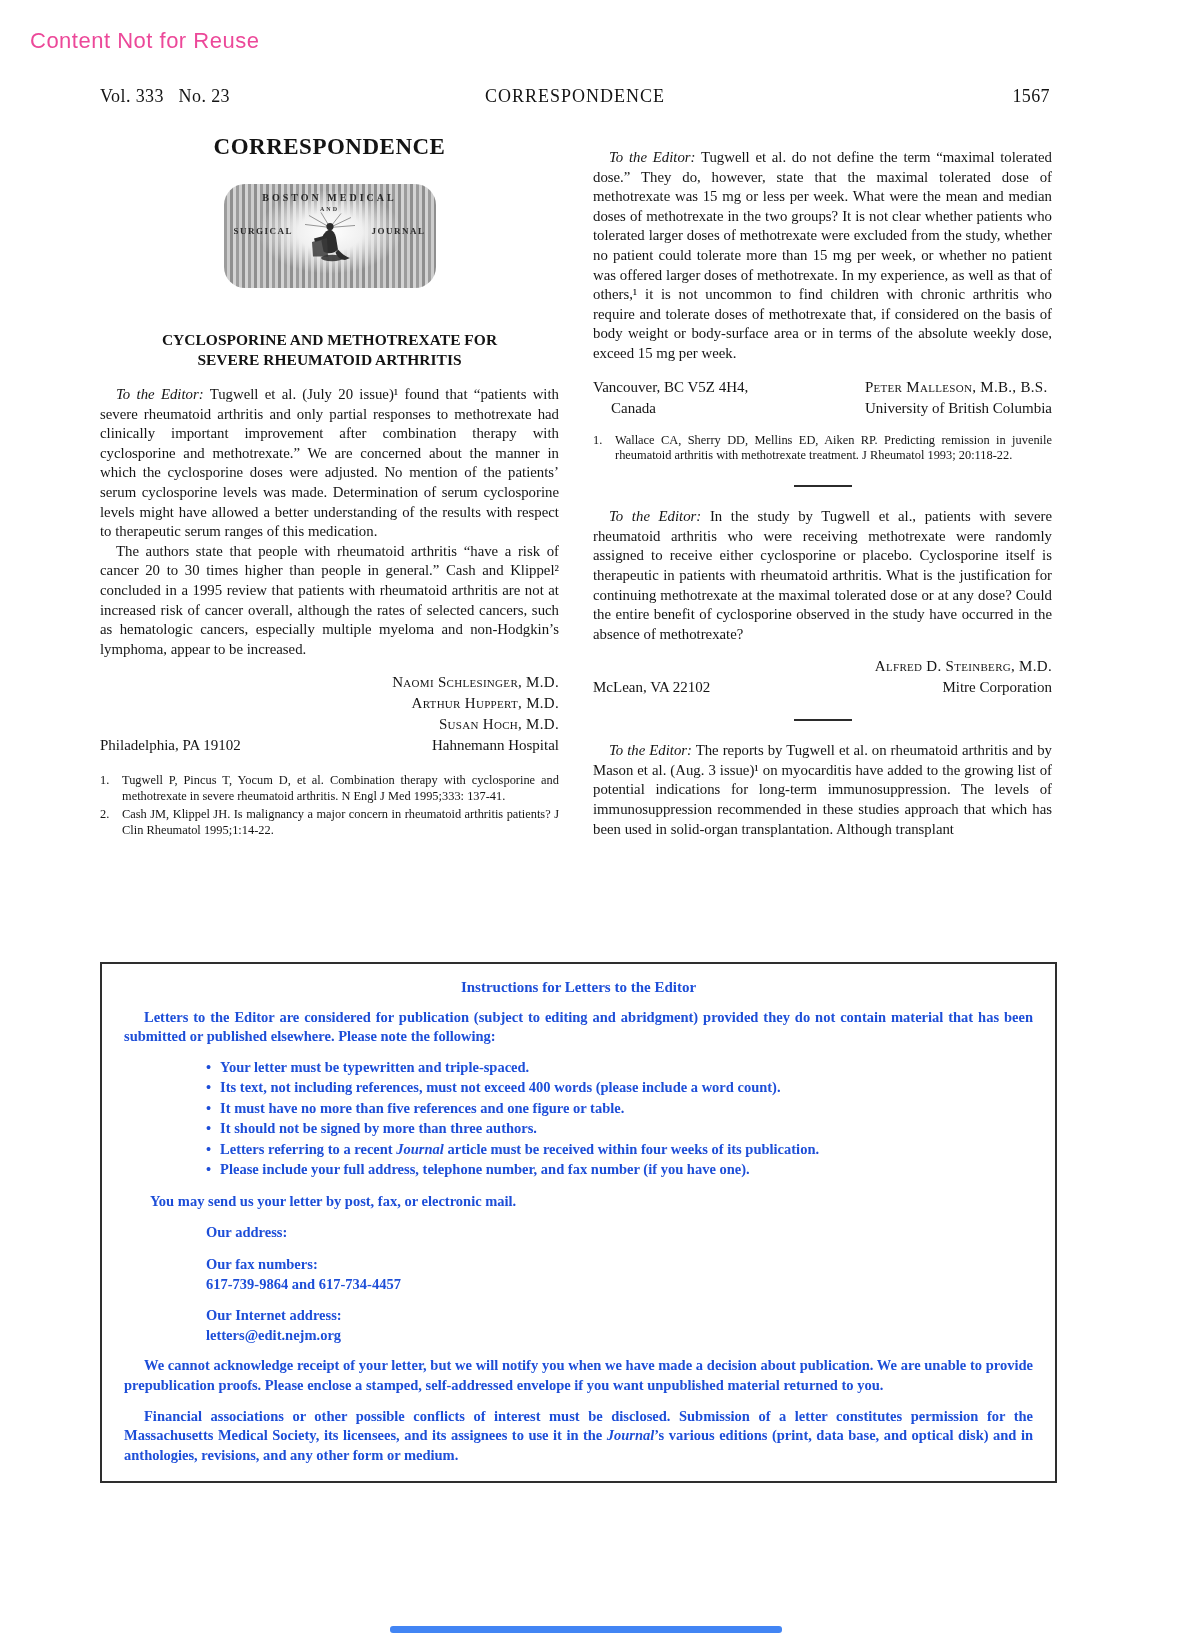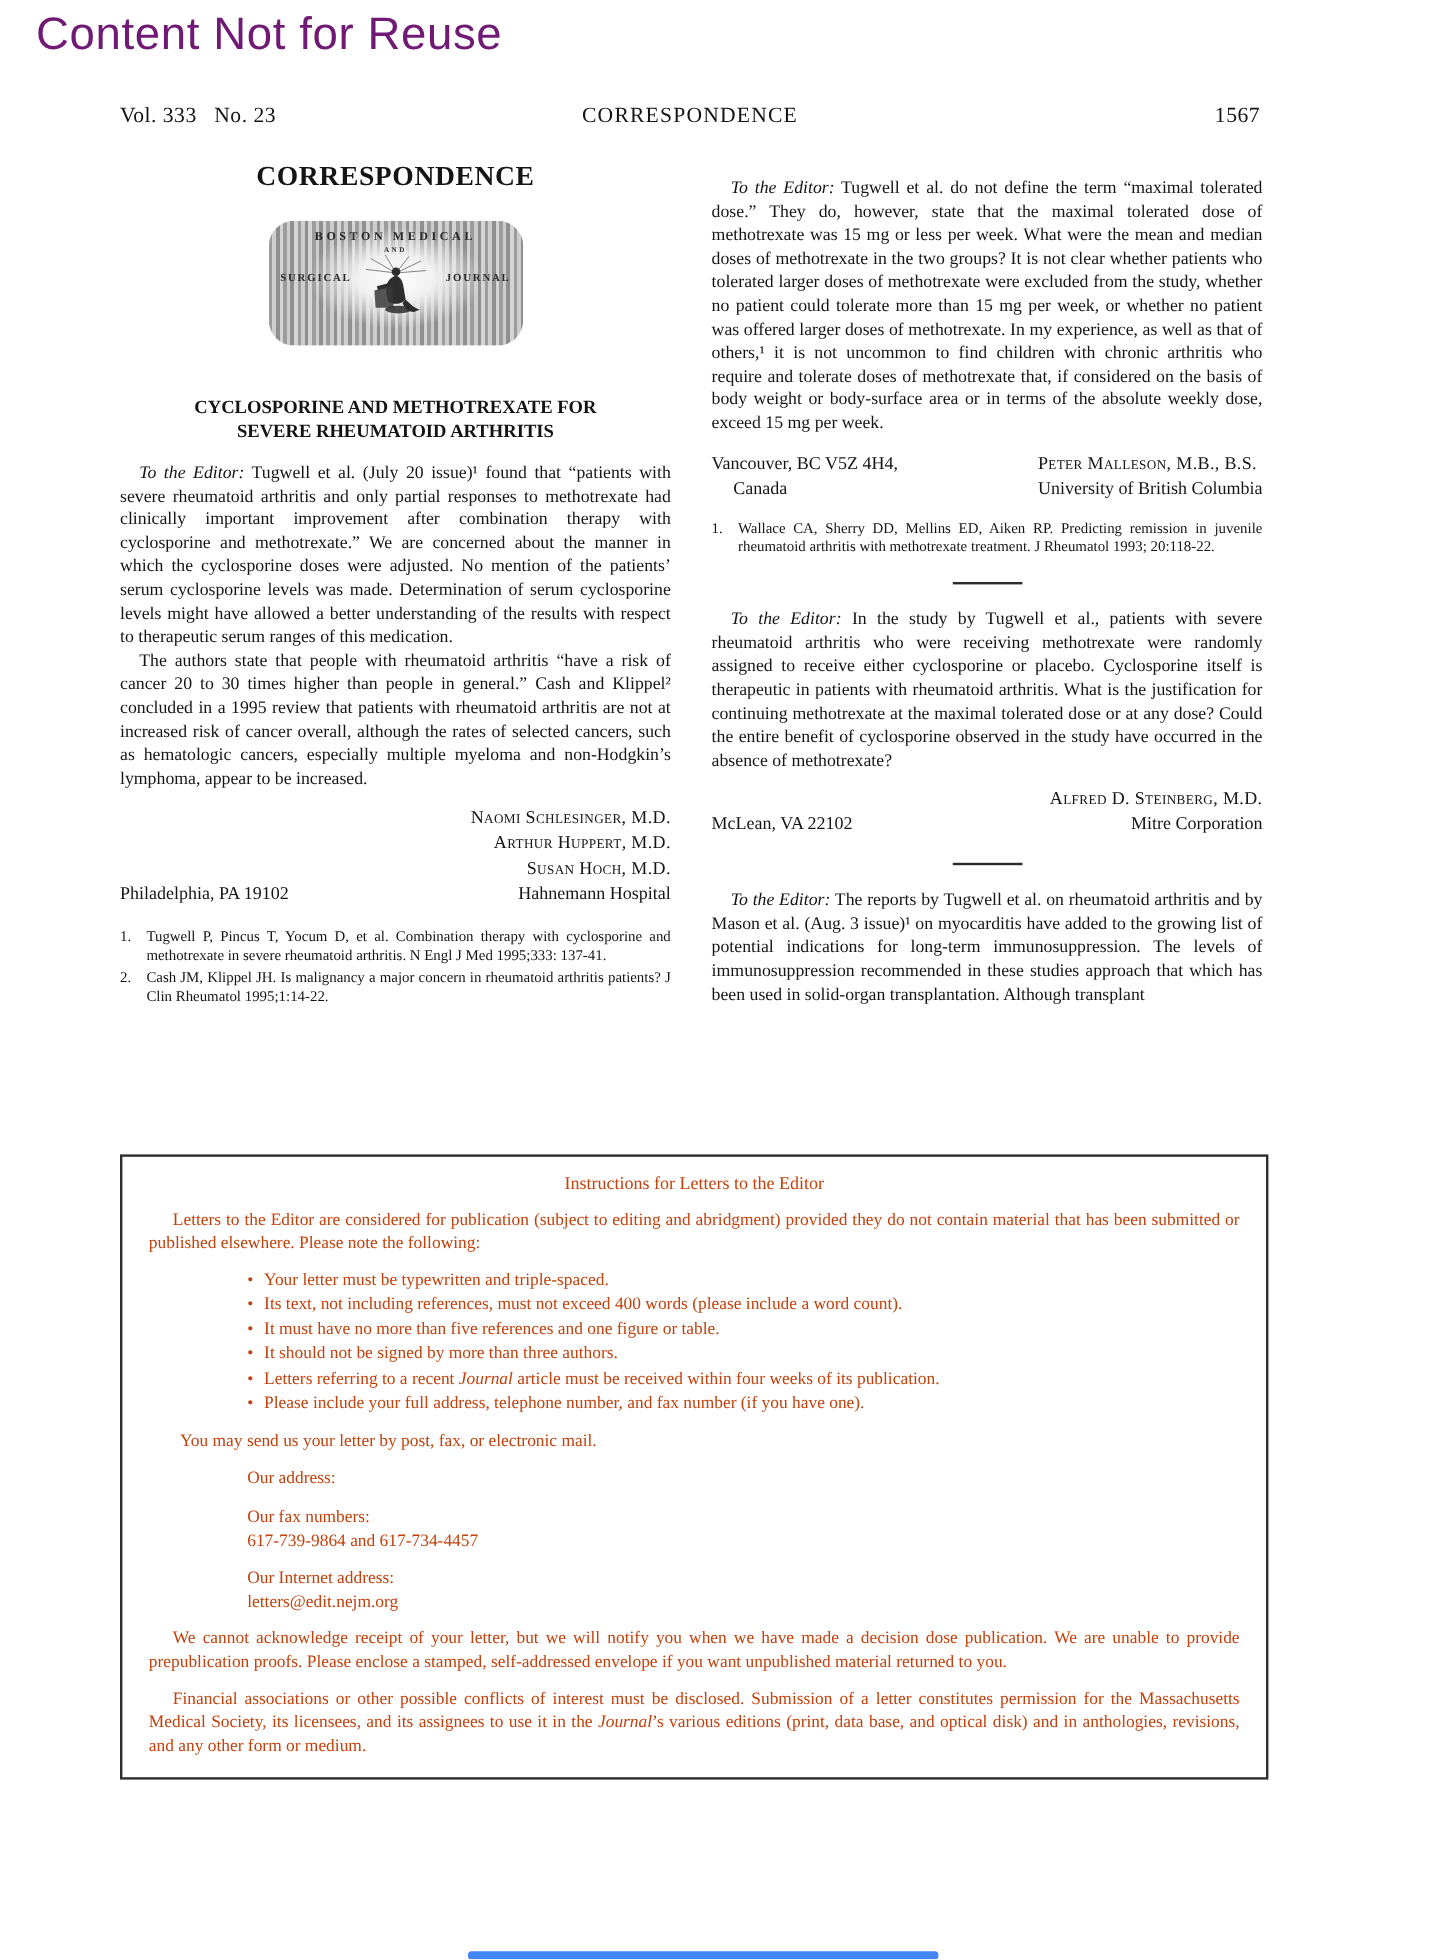--- a/index.html
+++ b/index.html
@@ -2,23 +2,23 @@
 <html><head>
 <meta charset="utf-8">
 <style>
   html,body{margin:0;padding:0;background:#ffffff;}
   .page{
     position:relative;width:1200px;height:1633px;background:#ffffff;
     font-family:"Liberation Serif", serif;color:#141414;overflow:hidden;
   }
   
   .watermark{
-    position:absolute;top:8px;left:30px;
+    position:absolute;top:28px;left:30px;
     font-family:"Liberation Sans", sans-serif;
-    font-size:38px;color:#701a75;letter-spacing:.5px;
+    font-size:22px;color:#ec4899;letter-spacing:.5px;
   }
   
   .running-head{
     position:absolute;top:86px;left:100px;width:950px;
     display:flex;align-items:baseline;font-size:18px;letter-spacing:.4px;
   }
   .rh-left{width:240px;}
   .rh-center{flex:1;text-align:center;letter-spacing:1px;}
   .rh-right{width:240px;text-align:right;}
   
@@ -67,21 +67,21 @@
   .refs{margin-top:17px;}
   .ref{display:flex;font-size:12.4px;line-height:15.8px;text-align:justify;margin-top:2px;}
   .ref-num{flex:none;width:14px;margin-right:8px;}
   .ref-text{flex:1;}
   
   .divider{width:58px;border:none;border-top:2px solid #2b2b2b;margin:21px auto 20px;}
   
   .ibox{
     position:absolute;top:962px;left:100px;width:957px;box-sizing:border-box;
     border:2px solid #2e2e2e;padding:12px 22px 16px;
-    font-size:14.5px;font-weight:normal;line-height:19.6px;color:#c2410c;
+    font-size:14.5px;font-weight:bold;line-height:19.6px;color:#1d4ed8;
   }
   .ib-title{text-align:center;font-size:15px;margin:2px 0 10px;}
   .ib-intro{margin:0;text-align:justify;text-indent:20px;}
   .ib-bullets{list-style:none;margin:10px 0 0 82px;padding:0;}
   .ib-bullets li{line-height:20.5px;}
   .ib-bullets li::before{content:"•";margin-right:9px;}
   .ib-ital{font-style:italic;}
   .ib-send{margin:12px 0 0 26px;}
   .ib-row{display:flex;margin:12px 0 0 82px;flex-direction:column;}
   .ib-label{flex:none;width:274px;}
@@ -235,19 +235,19 @@
       </div>
     </div>
 
     <div class="ib-row">
       <div class="ib-label">Our Internet address:</div>
       <div class="ib-values">
         <div>letters@edit.nejm.org</div>
       </div>
     </div>
 
-    <p class="ib-close">We cannot acknowledge receipt of your letter, but we will notify you when we have made a decision dose publication. We are unable to provide prepublication proofs. Please enclose a stamped, self-addressed envelope if you want unpublished material returned to you.</p>
+    <p class="ib-close">We cannot acknowledge receipt of your letter, but we will notify you when we have made a decision about publication. We are unable to provide prepublication proofs. Please enclose a stamped, self-addressed envelope if you want unpublished material returned to you.</p>
     <p class="ib-close"><span>Financial associations or other possible conflicts of interest must be disclosed. Submission of a letter constitutes permission for the Massachusetts Medical Society, its licensees, and its assignees to use it in the </span><span class="ib-ital">Journal</span><span>’s various editions (print, data base, and optical disk) and in anthologies, revisions, and any other form or medium.</span></p>
   </div>
 
   <div class="scroll-thumb"></div>
 
 </div>
 
 </body></html>

